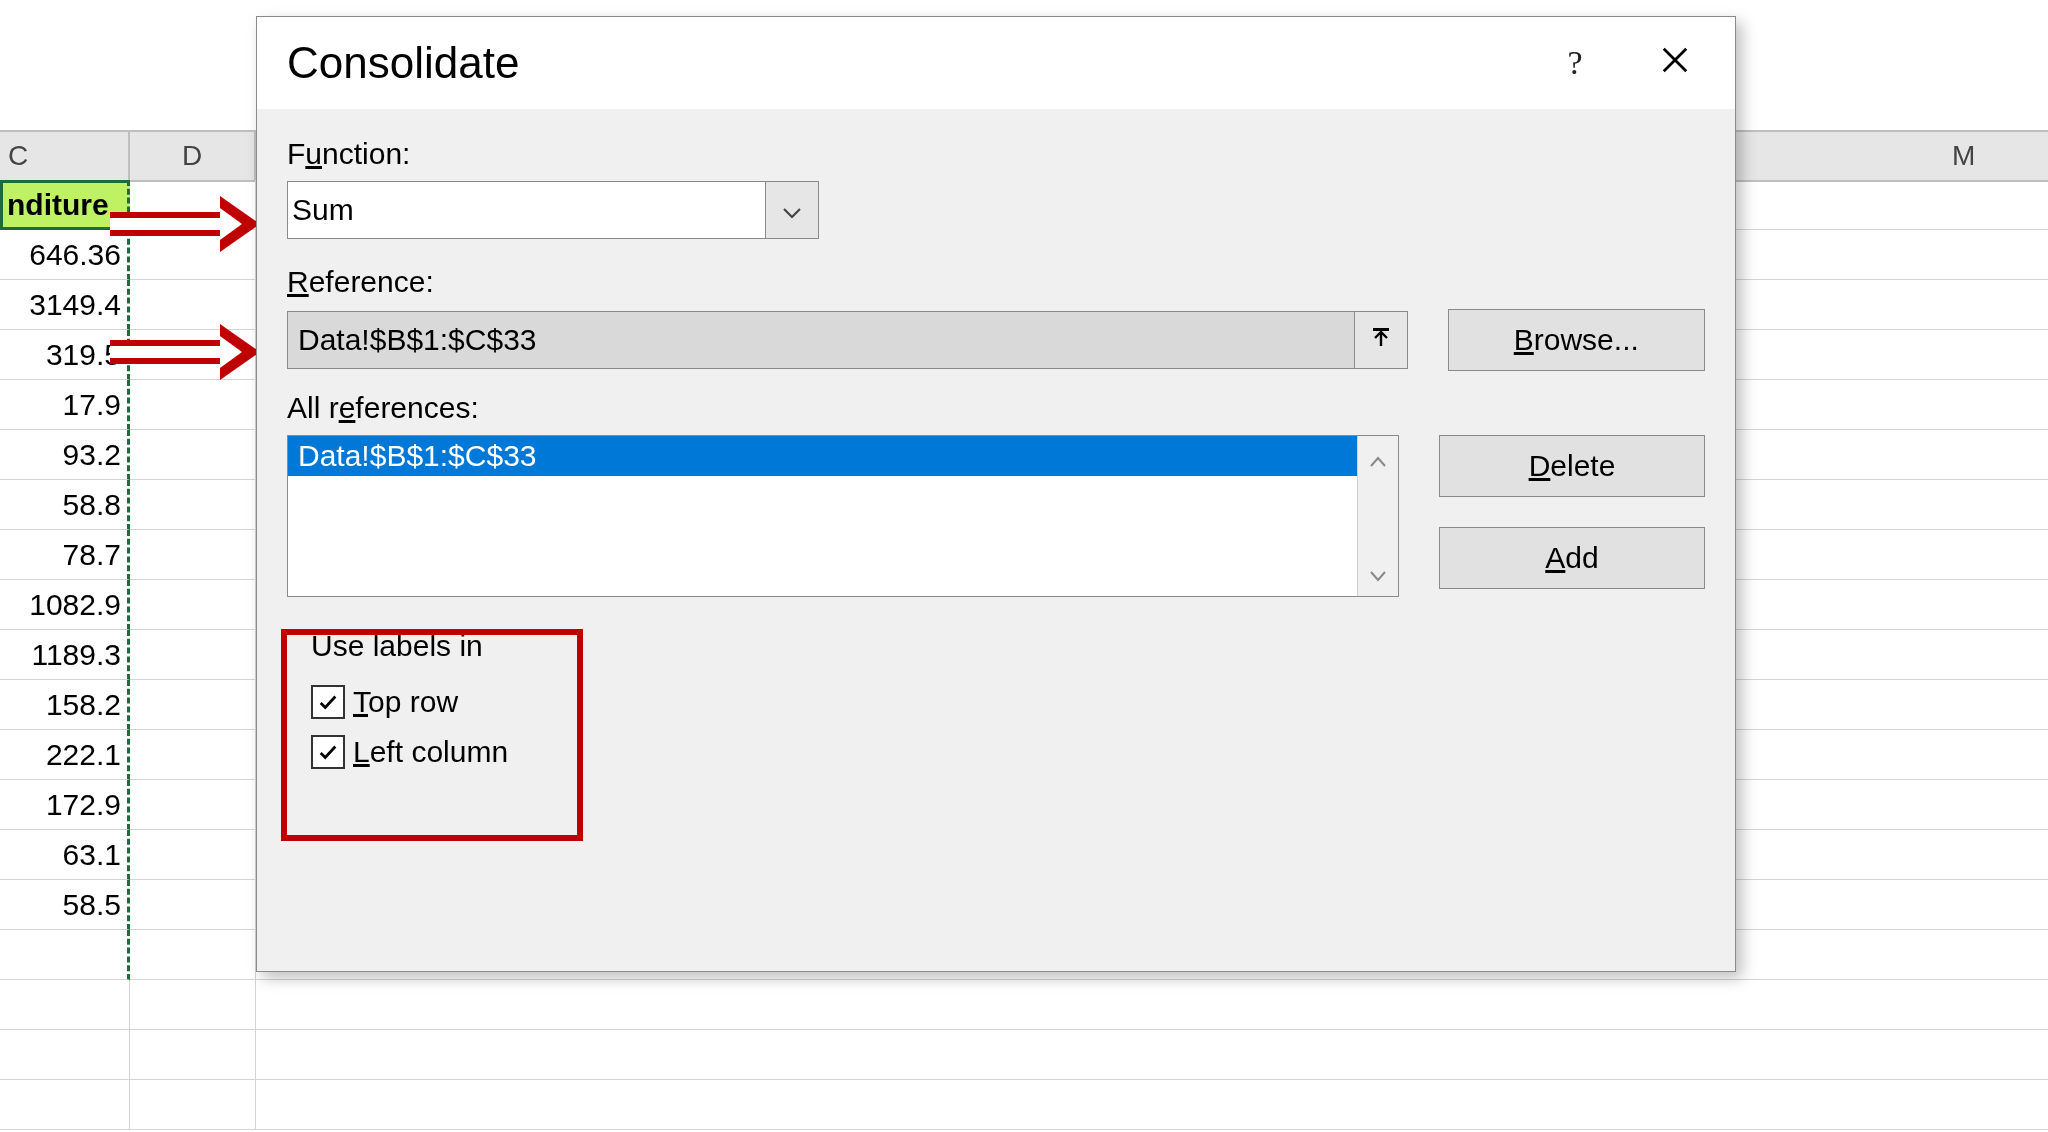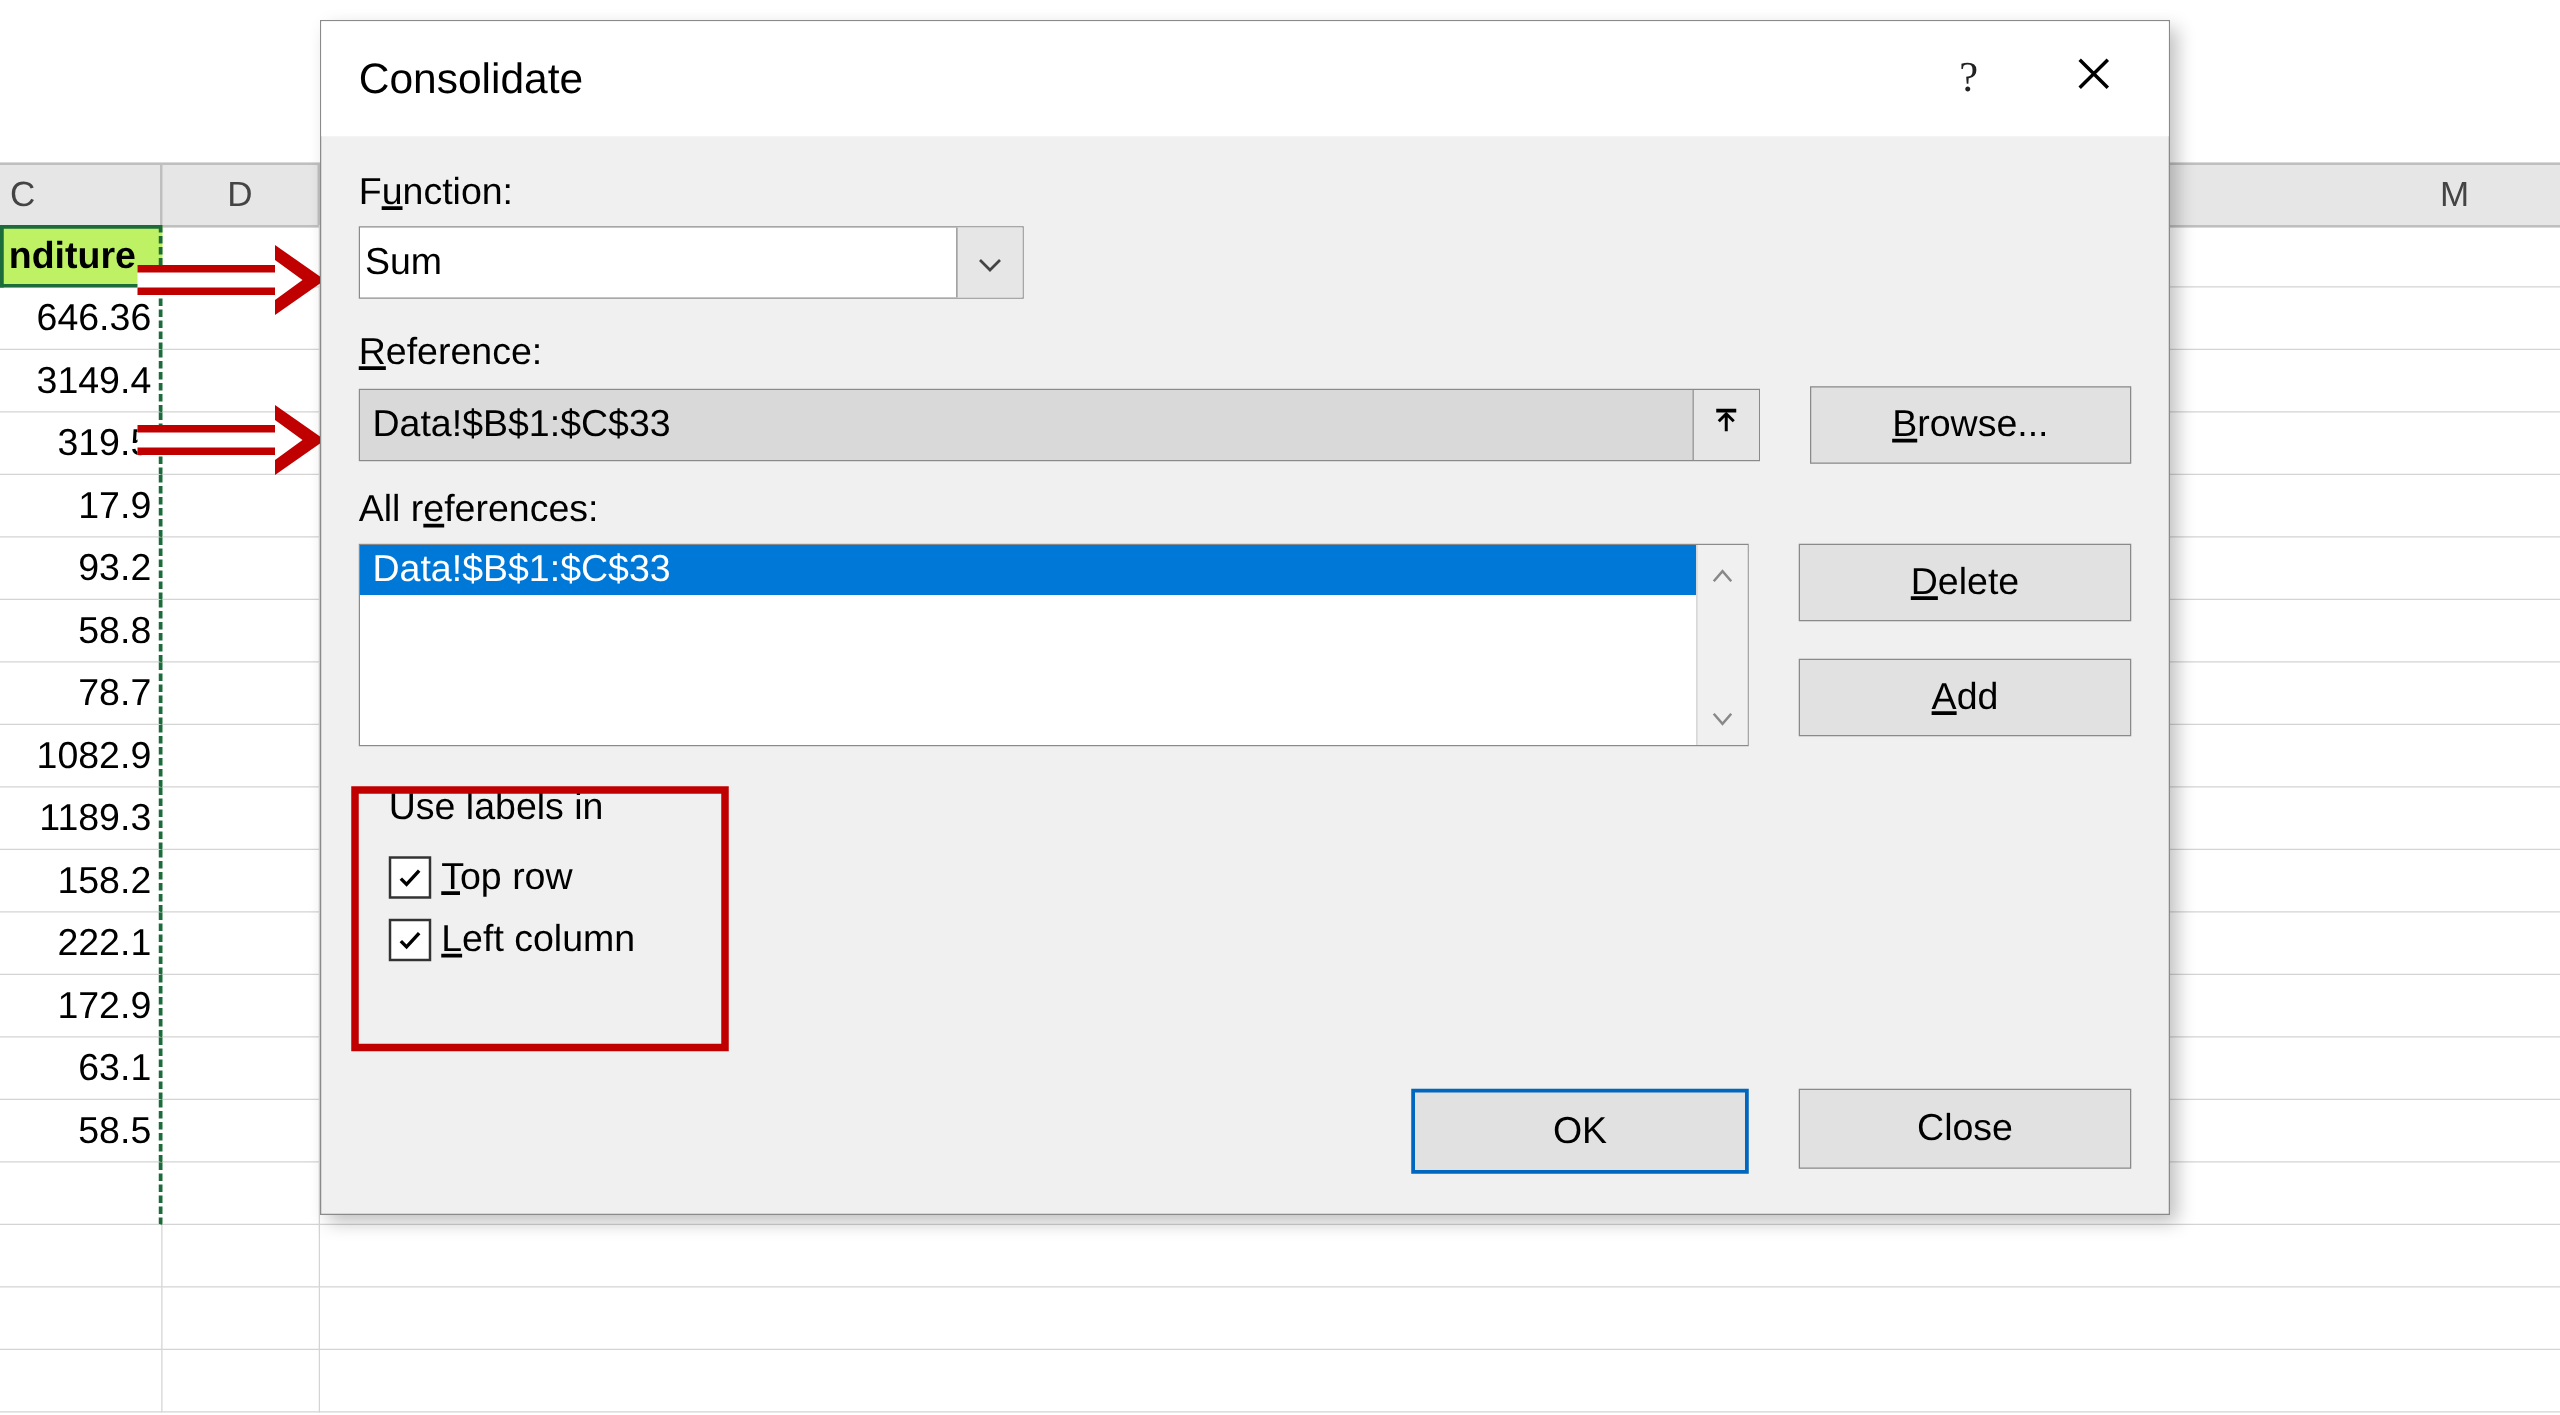--- a/index.html
+++ b/index.html
@@ -123,21 +123,21 @@
   }
   .titlebar {
     height: 92px;
     background: #ffffff;
     display: flex;
     align-items: center;
     padding-left: 30px;
     position: relative;
   }
   .title {
-    font-size: 34px;
+    font-size: 44px;
     color: #000;
   }
   .tb-btn {
     position: absolute;
     top: 0;
     height: 92px;
     width: 90px;
     display: flex;
     align-items: center;
     justify-content: center;
@@ -559,17 +559,13 @@
           <span><span class="u">L</span><span>eft column</span></span>
         </div>
       </fieldset>
     </div>
 
   </div>
 
 
   <div class="red-box" style="left:24px; top:612px; width:290px; height:200px;"></div>
 
-  <div class="footer">
-    <div class="btn primary">OK</div>
-    <div class="btn">Close</div>
-  </div>
 </div>
 
 </body></html>

